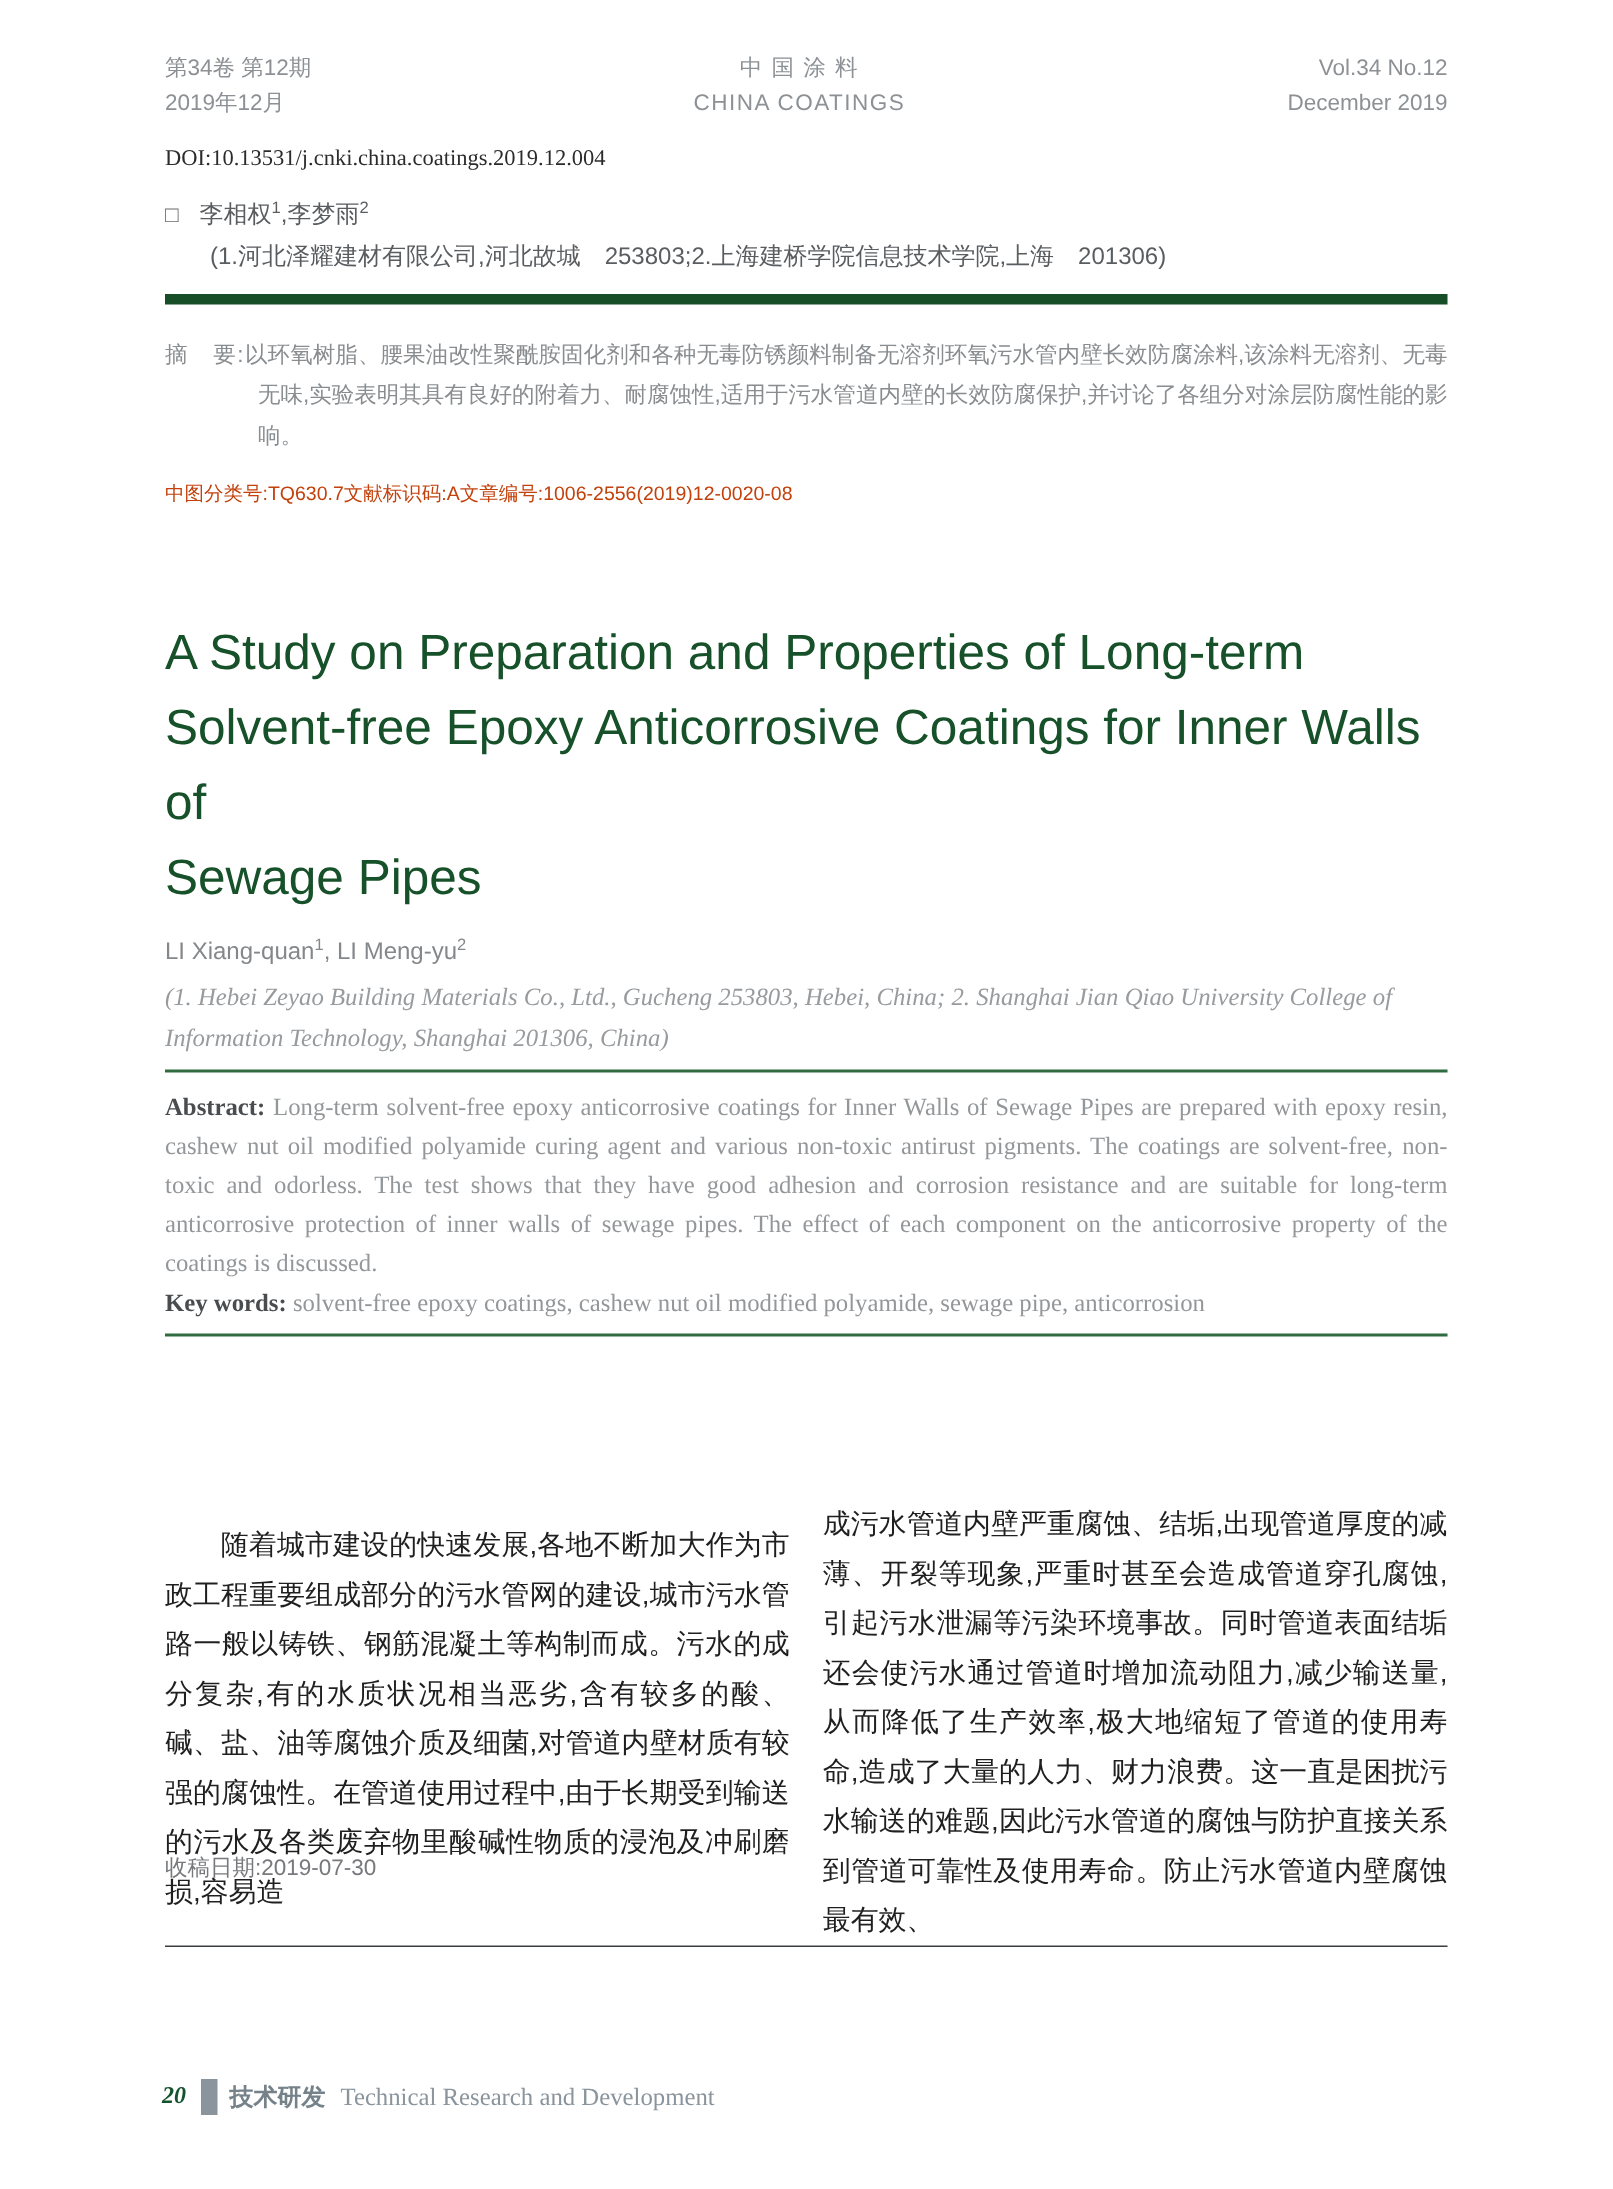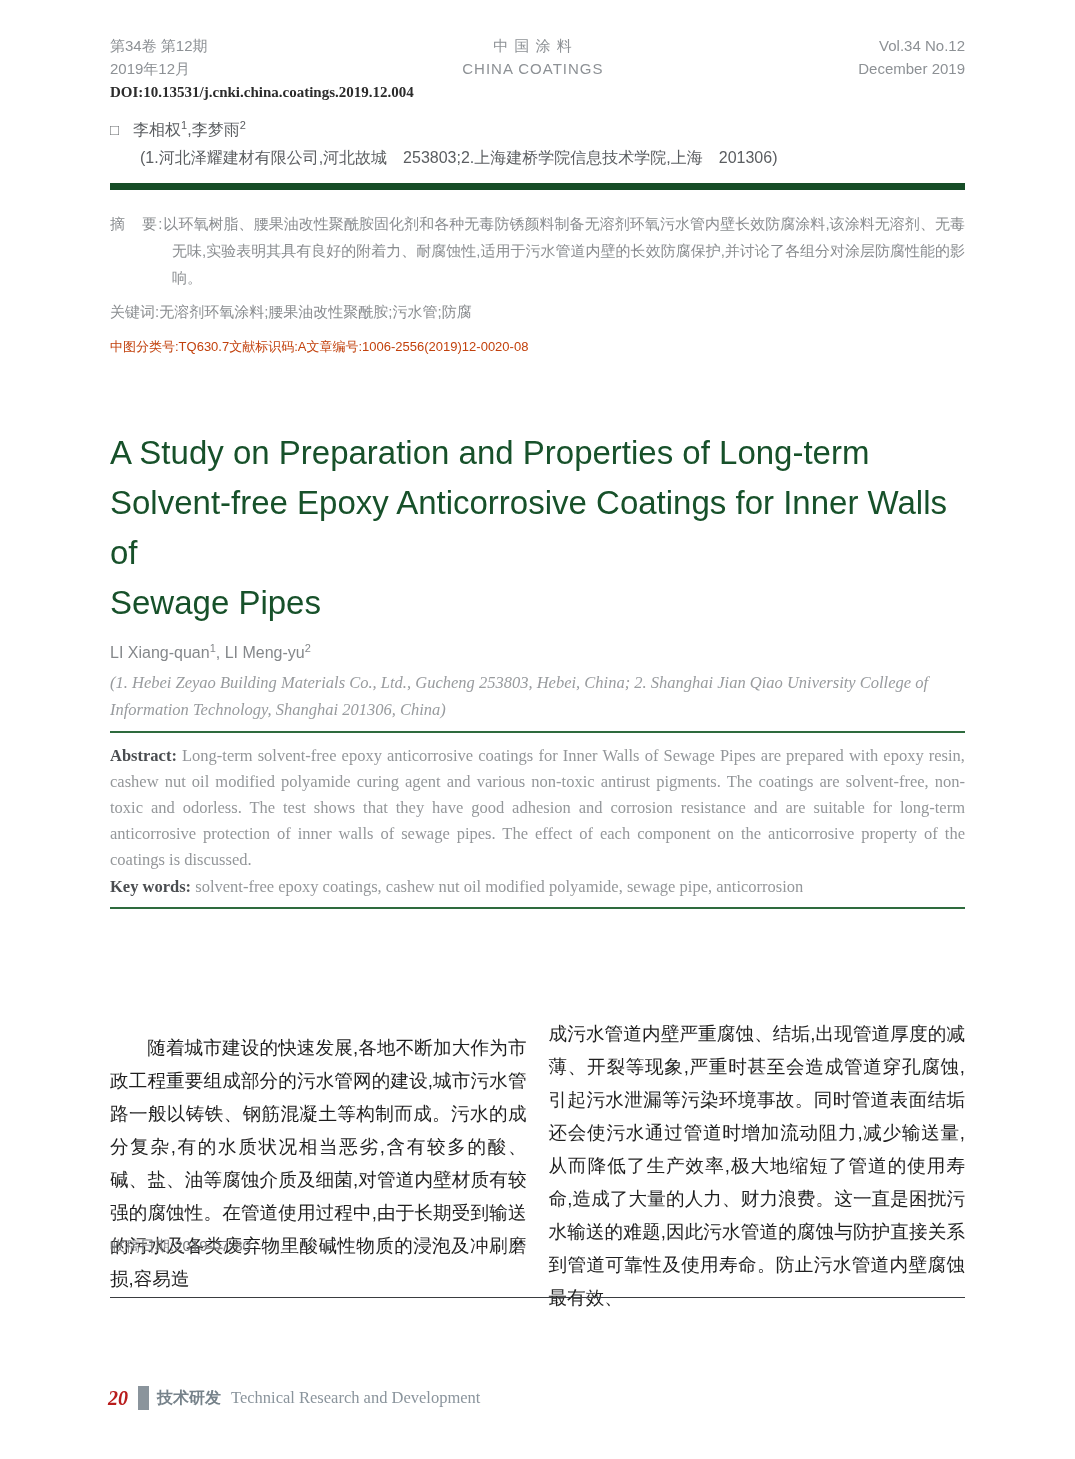--- a/index.html
+++ b/index.html
@@ -12,21 +12,21 @@
     background: #ffffff;
     padding: 34px 110px 0 110px;
     overflow: hidden;
   }
 
   
   .jheader { display: flex; justify-content: space-between; align-items: flex-start;
              color: #8d9195; font-size: 15px; line-height: 23px; }
   .jheader .center { text-align: center; letter-spacing: 1px; }
   .jheader .right { text-align: right; }
-  .doi { margin-top: 4px; font-family: "Liberation Serif", serif; font-size: 15px; color: #2b2b2b; font-weight: bold; }
+  .doi { margin-top: 18px; font-family: "Liberation Serif", serif; font-size: 15px; color: #2b2b2b; }
 
   
   .title-cn {
     margin-top: 52px;
     font-size: 50px;
     font-weight: bold;
     line-height: 74px;
     color: #1d6b33;
     letter-spacing: 2px;
     white-space: pre-line;
@@ -85,21 +85,21 @@
 
   
   .footnote-rule { position: absolute; left: 110px; right: 110px; top: 1297px;
                    height: 1px; background: #3a3d40; }
   .footnotes { position: absolute; left: 110px; right: 110px; top: 1232px;
                font-size: 15px; line-height: 28px; color: #77797c; }
 
   
   .pfooter { position: absolute; left: 108px; top: 1386px; display: flex; align-items: center; }
   .pfooter .pnum { font-family: "Liberation Serif", serif; font-style: italic; font-weight: bold;
-                   font-size: 20px; color: #b91c1c; }
+                   font-size: 16px; color: #14532d; }
   .pfooter .bar { display: inline-block; width: 11px; height: 24px; background: #8a949c; margin: 0 8px 0 10px; }
   .pfooter .cn { font-size: 16px; font-weight: bold; color: #76828a; margin-right: 10px; }
   .pfooter .en { font-family: "Liberation Serif", serif; font-size: 16.5px; color: #8a949c; }
 </style>
 </head>
 <body>
 
 <div class="page">
 
   <div class="jheader">
@@ -122,23 +122,20 @@
   <div class="byline-cn">
     <span class="marker">□</span><span>李相权</span><sup>1</sup><span>,</span><span>李梦雨</span><sup>2</sup>
   </div>
   <div class="affil-cn">(1.河北泽耀建材有限公司,河北故城　253803;2.上海建桥学院信息技术学院,上海　201306)</div>
 
   <div class="rule-thick"></div>
 
   <p class="abs-cn">
     <span class="label">摘　要:</span><span>以环氧树脂、腰果油改性聚酰胺固化剂和各种无毒防锈颜料制备无溶剂环氧污水管内壁长效防腐涂料,该涂料无溶剂、无毒无味,实验表明其具有良好的附着力、耐腐蚀性,适用于污水管道内壁的长效防腐保护,并讨论了各组分对涂层防腐性能的影响。</span>
   </p>
-  <div class="kw-cn">
-    <span>关键词:</span><span>无溶剂环氧涂料;腰果油改性聚酰胺;污水管;防腐</span>
-  </div>
   <div class="class-row">
     <span>中图分类号:TQ630.7</span>
     <span>文献标识码:A</span>
     <span>文章编号:1006-2556(2019)12-0020-08</span>
   </div>
 
   <h2 class="title-en">A Study on Preparation and Properties of Long-term
 Solvent-free Epoxy Anticorrosive Coatings for Inner Walls of
 Sewage Pipes</h2>
 

